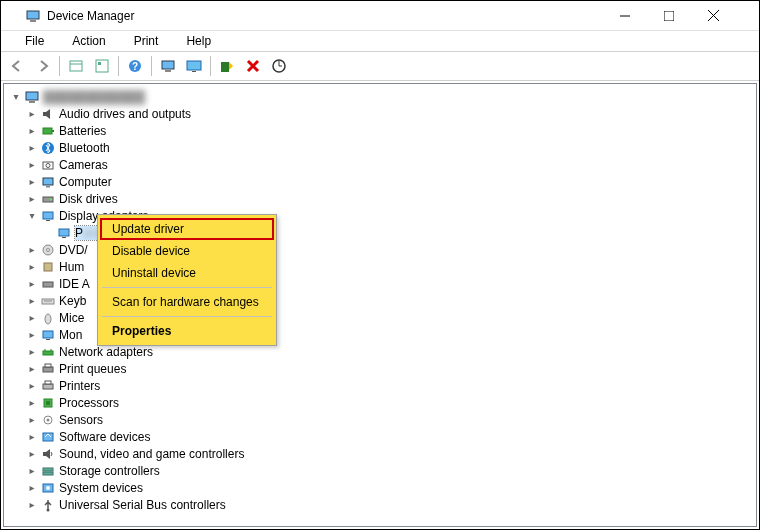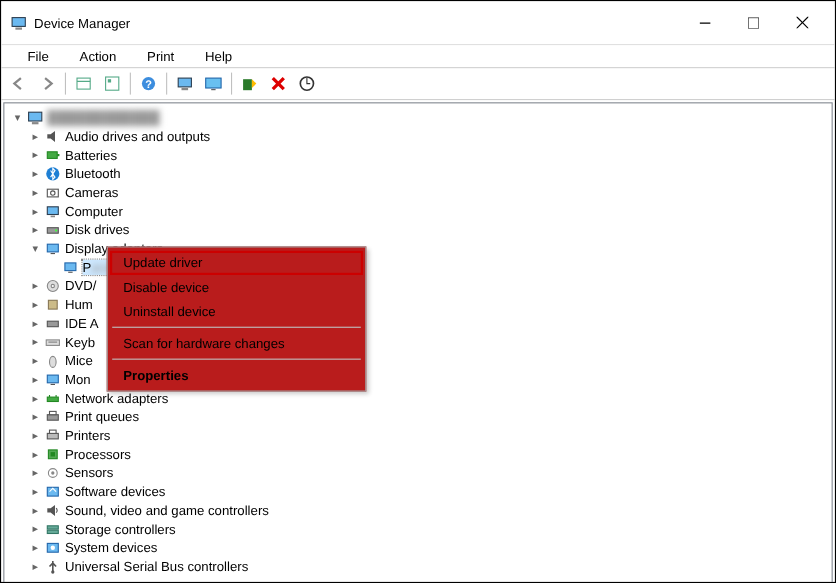--- a/index.html
+++ b/index.html
@@ -1,36 +1,36 @@
 <!DOCTYPE html>
 <html><head>
 <meta charset="utf-8">
 <style>
 * { box-sizing: border-box; margin: 0; padding: 0; }
 body { font-family: "Segoe UI", Tahoma, sans-serif; font-size: 12px; background: #fff; width: 760px; height: 530px; overflow: hidden; border: 1px solid #000; }
-.titlebar { height: 40px; display: flex; align-items: center; padding: 0 8px; border-bottom: 1px solid #e0e0e0; }
+.titlebar { height: 30px; display: flex; align-items: center; padding: 0 24px; border-bottom: 1px solid #e0e0e0; }
 .titlebar .icon { width: 16px; height: 16px; margin-right: 6px; }
 .titlebar .title { flex: 1; font-size: 12px; }
 .titlebar .winbtn { width: 44px; height: 30px; display: flex; align-items: center; justify-content: center; font-size: 14px; cursor: default; }
 .menubar { height: 20px; display: flex; align-items: center; padding: 0 4px; gap: 0; }
 .menubar .menu { padding: 2px 8px; font-size: 12px; margin-left: 12px; }
 .toolbar { height: 30px; display: flex; align-items: center; padding: 2px 4px; gap: 2px; border-bottom: 1px solid #d0d0d0; border-top: 1px solid #d0d0d0; }
 .tbtn { width: 24px; height: 24px; display: flex; align-items: center; justify-content: center; border: 1px solid transparent; }
 .tsep { width: 1px; height: 20px; background: #c0c0c0; margin: 0 2px; }
 .content { height: calc(100% - 30px - 20px - 30px - 4px); overflow-y: auto; padding: 4px 4px; border: 1px solid #828790; margin: 2px; position: relative; }
 .tree { }
 .node { display: flex; align-items: center; height: 17px; }
 .node .twisty { width: 16px; height: 16px; display: flex; align-items: center; justify-content: center; font-size: 10px; color: #666; cursor: pointer; }
 .node .nicon { width: 16px; height: 16px; margin-right: 3px; display: flex; align-items: center; justify-content: center; }
 .node .nlabel { font-size: 12px; white-space: nowrap; }
 .node.selected .nlabel { background: #cde8ff; outline: 1px dotted #888; }
 .indent0 { padding-left: 0px; }
 .indent1 { padding-left: 16px; }
 .indent2 { padding-left: 32px; }
-.contextmenu { position: absolute; top: 130px; left: 93px; width: 236px; background: #b91c1c; border: 1px solid #a0a0a0; box-shadow: 2px 2px 4px rgba(0,0,0,.2); padding: 3px 2px; }
+.contextmenu { position: absolute; top: 130px; left: 93px; width: 180px; background: #fde047; border: 1px solid #a0a0a0; box-shadow: 2px 2px 4px rgba(0,0,0,.2); padding: 3px 2px; }
 .contextmenu .citem { padding: 4px 12px; font-size: 12px; }
 .contextmenu .csep { height: 1px; background: #c0c0c0; margin: 3px 2px; }
 .contextmenu .chl { border: 2px solid #c00; padding: 2px 10px; }
 .blurred { filter: blur(3px); color: #999; }
 .content::-webkit-scrollbar { width: 16px; }
 .content::-webkit-scrollbar-track { background: #f0f0f0; }
 .content::-webkit-scrollbar-thumb { background: #c0c0c0; border: 1px solid #a0a0a0; }
 </style>
 </head>
 <body>

